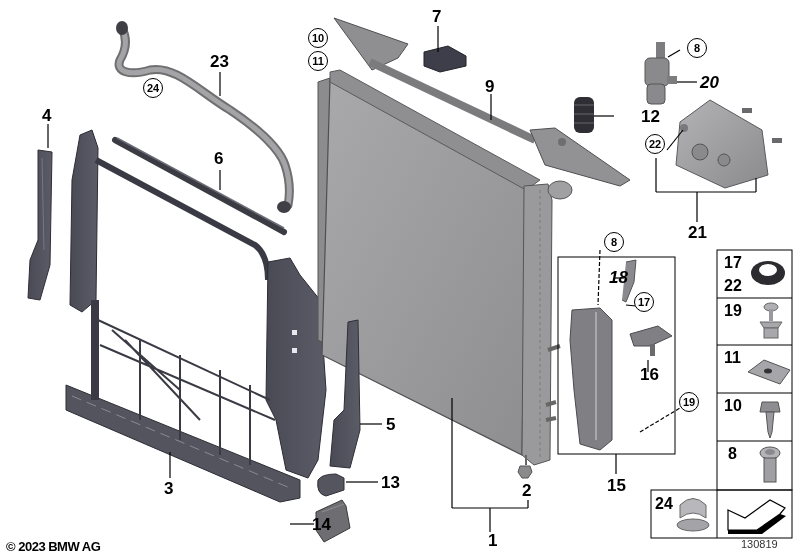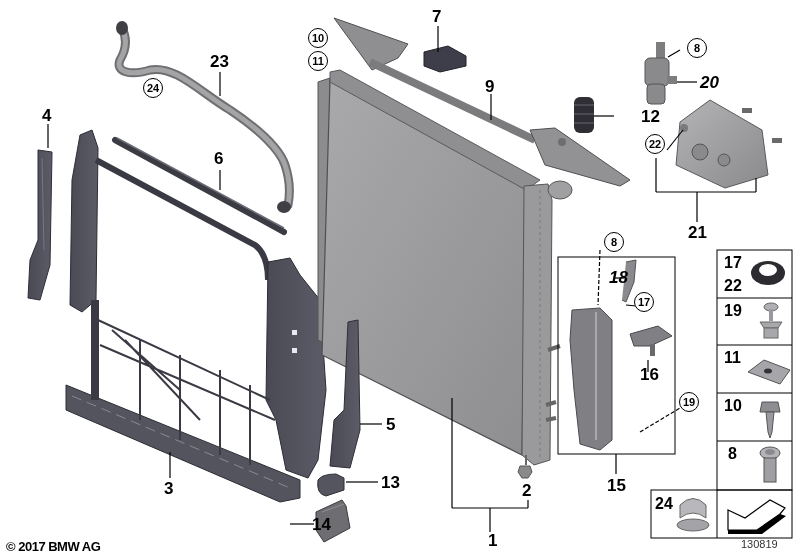--- a/index.html
+++ b/index.html
@@ -245,15 +245,15 @@
 
 <div class="cell-lbl" style="left:724px;top:255px;">17</div>
 <div class="cell-lbl" style="left:724px;top:278px;">22</div>
 <div class="cell-lbl" style="left:724px;top:303px;">19</div>
 <div class="cell-lbl" style="left:724px;top:350px;">11</div>
 <div class="cell-lbl" style="left:724px;top:398px;">10</div>
 <div class="cell-lbl" style="left:728px;top:446px;">8</div>
 <div class="cell-lbl" style="left:655px;top:496px;">24</div>
 
 
-<div class="copyright">© 2017 BMW AG</div>
+<div class="copyright">© 2023 BMW AG</div>
 <div class="imgnum">130819</div>
 </div>
 
 </body></html>

